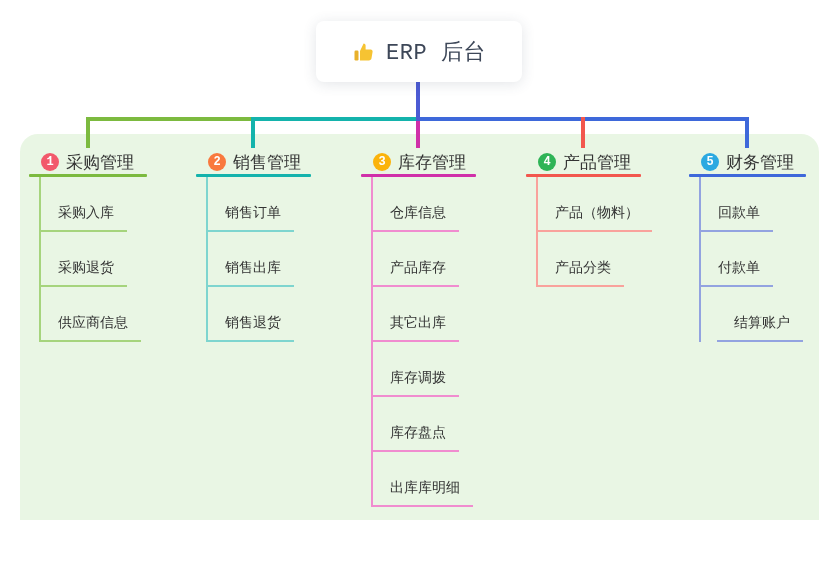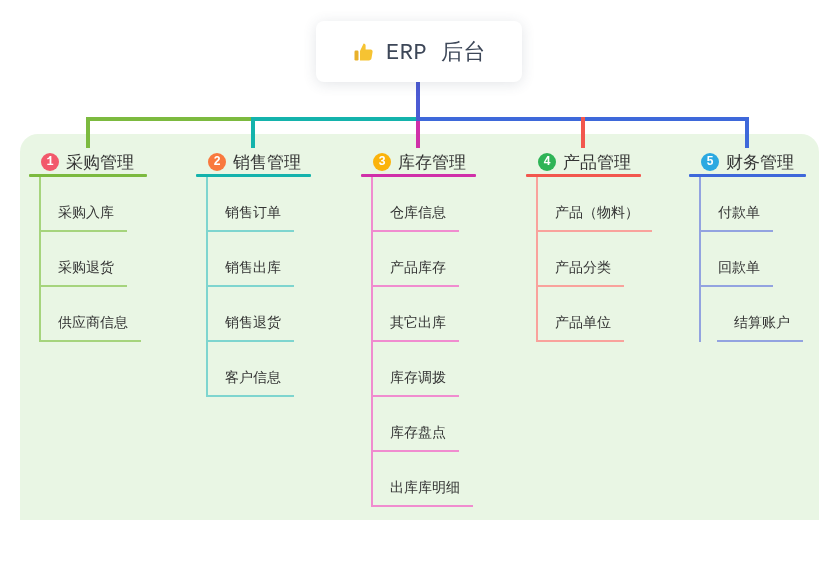--- a/index.html
+++ b/index.html
@@ -94,21 +94,20 @@
       <div class="branch" style="left: 196px; width: 115px;">
         <div class="branch-title">
           <span class="badge" style="background: rgb(249, 121, 62);">2</span>
           <span class="branch-label">销售管理</span>
         </div>
         <div class="branch-underline" style="background: rgb(20, 179, 172);"></div>
         <div class="children" style="border-left-color: rgb(126, 213, 207);">
           <div class="child" style="border-bottom-color: rgb(126, 213, 207);">销售订单</div>
           <div class="child" style="border-bottom-color: rgb(126, 213, 207);">销售出库</div>
           <div class="child" style="border-bottom-color: rgb(126, 213, 207);">销售退货</div>
-          <div class="child" style="border-bottom-color: rgb(126, 213, 207);">客户信息</div>
         </div>
       </div>
       <div class="branch" style="left: 361px; width: 115px;">
         <div class="branch-title">
           <span class="badge" style="background: rgb(251, 179, 11);">3</span>
           <span class="branch-label">库存管理</span>
         </div>
         <div class="branch-underline" style="background: rgb(208, 48, 169);"></div>
         <div class="children" style="border-left-color: rgb(240, 140, 207);">
           <div class="child" style="border-bottom-color: rgb(240, 140, 207);">仓库信息</div>
@@ -121,30 +120,29 @@
       </div>
       <div class="branch" style="left: 526px; width: 115px;">
         <div class="branch-title">
           <span class="badge" style="background: rgb(47, 180, 87);">4</span>
           <span class="branch-label">产品管理</span>
         </div>
         <div class="branch-underline" style="background: rgb(242, 87, 78);"></div>
         <div class="children" style="border-left-color: rgb(249, 162, 156);">
           <div class="child" style="border-bottom-color: rgb(249, 162, 156);">产品（物料）</div>
           <div class="child" style="border-bottom-color: rgb(249, 162, 156);">产品分类</div>
-          <div class="child" style="border-bottom-color: rgb(249, 162, 156);">产品单位</div>
         </div>
       </div>
       <div class="branch" style="left: 689px; width: 117px;">
         <div class="branch-title">
           <span class="badge" style="background: rgb(43, 169, 225);">5</span>
           <span class="branch-label">财务管理</span>
         </div>
         <div class="branch-underline" style="background: rgb(62, 104, 218);"></div>
         <div class="children" style="border-left-color: rgb(147, 163, 224);">
+          <div class="child" style="border-bottom-color: rgb(147, 163, 224);">回款单</div>
           <div class="child" style="border-bottom-color: rgb(147, 163, 224);">付款单</div>
-          <div class="child" style="border-bottom-color: rgb(147, 163, 224);">回款单</div>
           <div class="child" style="border-bottom-color: rgb(147, 163, 224); margin-left: 16px;">结算账户</div>
         </div>
       </div>
     </div>
 
 </div>
 
 </body></html>

